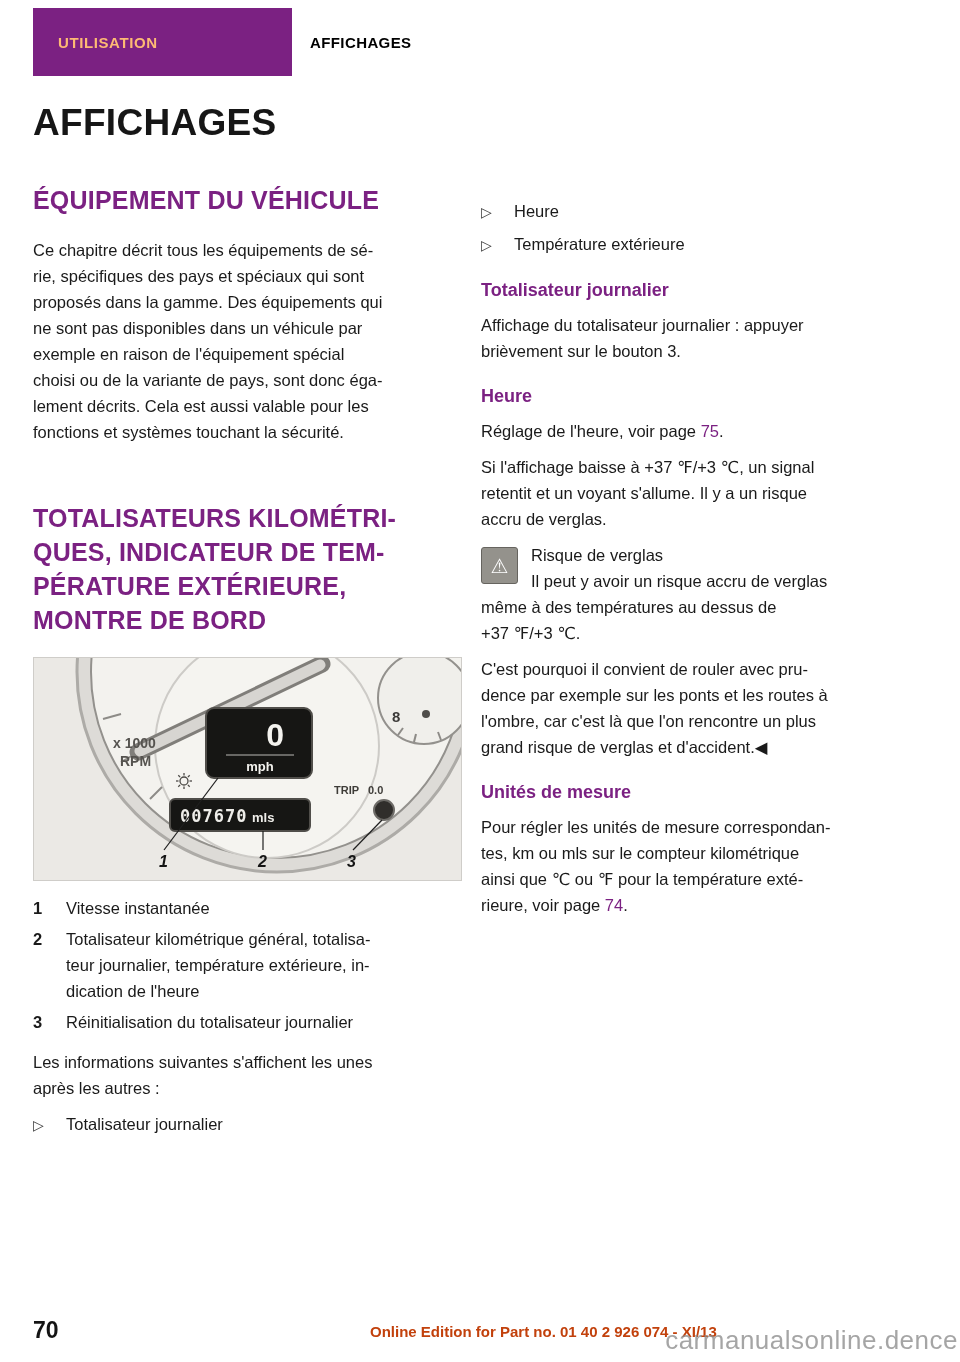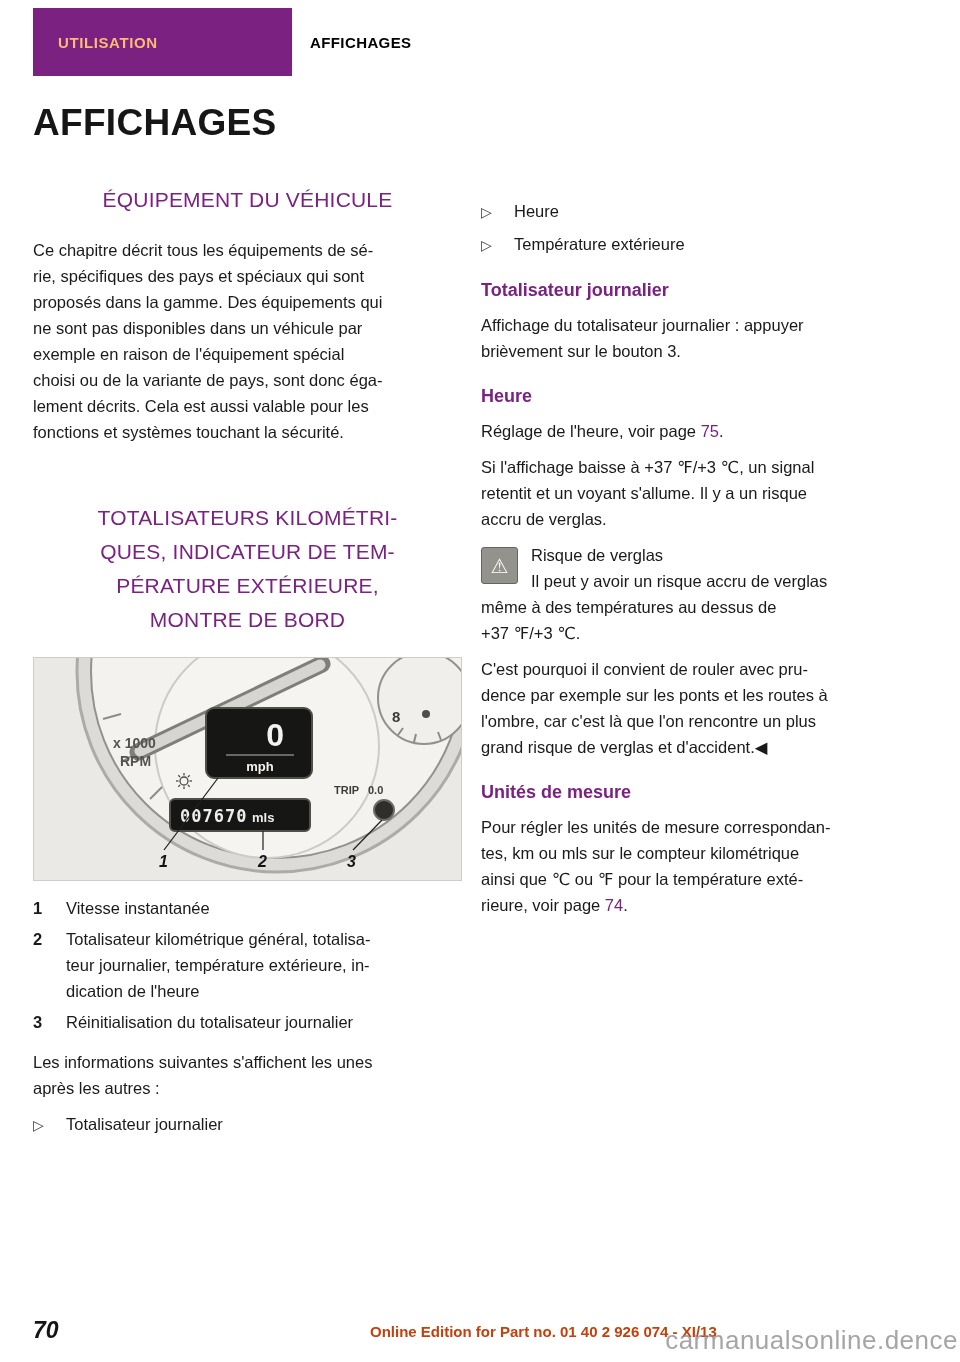--- a/index.html
+++ b/index.html
@@ -23,22 +23,22 @@
     font-weight:bold; font-size:15px; letter-spacing:0.4px; color:#000;
   }
 
   
   .content { position:absolute; top:102px; left:33px; width:894px; display:flex; gap:19px; }
   .col-left  { width:429px; }
   .col-right { width:446px; padding-top:96px; }
 
   .title { font-size:37px; line-height:1.15; font-weight:bold; color:#161616; letter-spacing:0.3px; margin:0 0 38px; }
   h2 {
-    color:var(--accent); font-size:21px; line-height:34px; font-weight:normal;
-    margin:0 0 20px; white-space:pre-line; letter-spacing:0.2px;text-align:center;
+    color:var(--accent); font-size:25px; line-height:34px; font-weight:bold;
+    margin:0 0 20px; white-space:pre-line; letter-spacing:0.2px;
   }
   h2.mt { margin-top:56px; }
   h3 {
     color:var(--accent); font-size:18px; line-height:25px; font-weight:bold;
     margin:20px 0 9px; white-space:pre-line;
   }
   p { font-size:16.5px; line-height:26px; white-space:pre-line; margin:0 0 10px; }
 
   
   .cluster { width:429px; height:224px; background:#ebe9e5; border:1px solid #cfcdc9; margin:16px 0 14px; }
@@ -59,21 +59,21 @@
   
   .warn-text { overflow:visible; }
   .warn-icon {
     float:left; width:37px; height:37px; margin:5px 13px 8px 0;
     background:#94928c; border:1px solid #66645f; border-radius:3px;
     display:flex; align-items:center; justify-content:center;
     color:#fff; font-size:20px; line-height:1;
   }
 
   
-  .page-num { position:absolute; left:33px; bottom:18px; font-size:23px; font-weight:bold; color:#141414;font-style:italic; }
+  .page-num { position:absolute; left:33px; bottom:18px; font-size:23px; font-weight:bold; color:#141414; }
   .edition { position:absolute; left:370px; bottom:22px; font-size:15px; color:#c2410c;font-weight:bold; }
   .watermark {
     position:absolute; right:2px; bottom:6px; font-size:26px; color:#8f8f8f; opacity:0.8;
     letter-spacing:0.5px;
   }
 </style>
 </head>
 <body>
 
 <div class="page">

